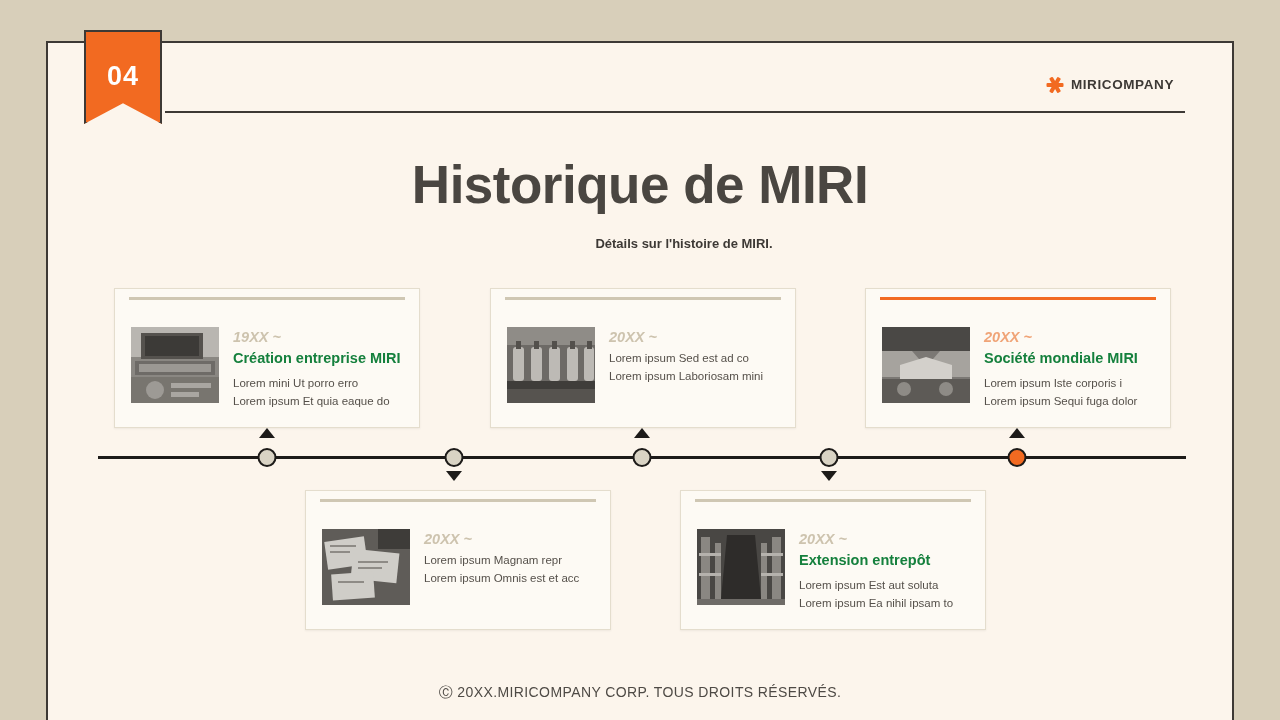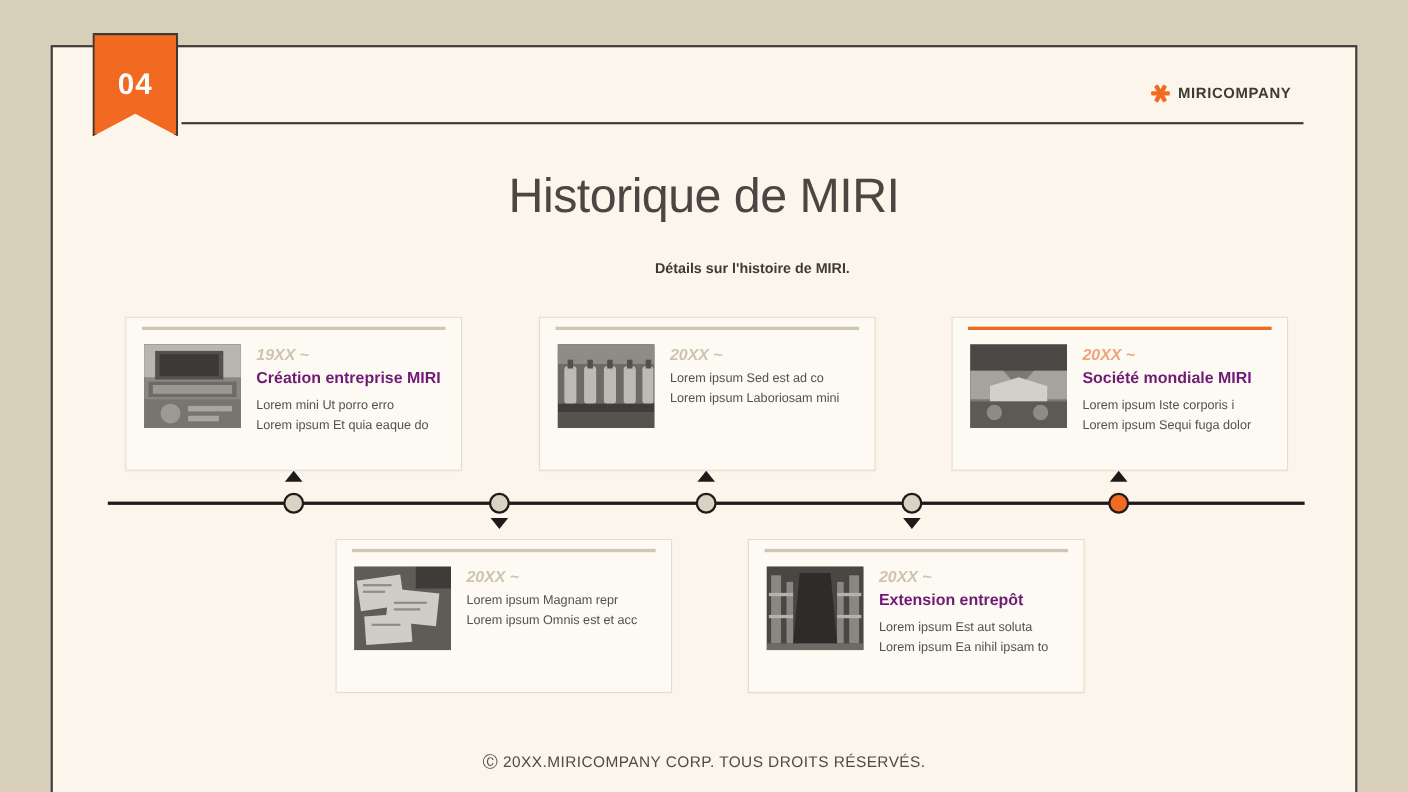--- a/index.html
+++ b/index.html
@@ -60,21 +60,21 @@
   .logo-mark i:nth-child(1) { transform: translate(-50%,-50%) rotate(0deg); }
   .logo-mark i:nth-child(2) { transform: translate(-50%,-50%) rotate(60deg); }
   .logo-mark i:nth-child(3) { transform: translate(-50%,-50%) rotate(120deg); }
   .logo-text {
     font-size: 13.5px; font-weight: bold; color: #3d3935; letter-spacing: 0.6px;
   }
   
   .title {
     position: absolute; left: 0; top: 111px; width: 100%;
     text-align: center;
-    font-size: 44px; font-weight: normal; color: #4a4641;
+    font-size: 53px; font-weight: bold; color: #4a4641;
     letter-spacing: -0.5px;
   }
   .subtitle {
     position: absolute; left: 0; top: 193px; width: 100%;
     text-align: center;
     font-size: 13px; font-weight: bold; color: #3d3935; margin-left: 44px;
   }
   
   .axis {
     position: absolute;
@@ -107,37 +107,37 @@
     background: #fdfaf4;
     border: 1px solid #e4ddcd;
     box-shadow: 0 1px 2px rgba(0,0,0,0.06);
     padding: 14px 16px 16px 16px;
   }
   .card-top {
     position: absolute; left: 14px; right: 14px; top: 8px;
     height: 3px; background: #cfc7b3;
   }
   .card-top.accent { background: #f26a21; }
-  .card-body { display: flex; gap: 14px; margin-top: 10px; }
+  .card-body { display: flex; gap: 14px; margin-top: 24px; }
   .thumb {
     width: 88px; height: 76px;
     flex: 0 0 88px;
     background: #6f6c67;
     overflow: hidden;
     position: relative;
   }
   .thumb svg { display: block; }
   .card-text { padding-top: 2px; }
   .year {
     font-size: 14.5px; font-style: italic; font-weight: bold;
     color: #cdc3ae; margin-bottom: 5px;
   }
   .year.accent { color: #f0a477; }
   .card-title {
-    font-size: 14.5px; font-weight: bold; color: #701a75; margin-bottom: 9px;
+    font-size: 14.5px; font-weight: bold; color: #15803d; margin-bottom: 9px;
   }
   .card-desc {
     font-size: 11.5px; color: #55504a; line-height: 1.55;
   }
   
   .footer {
     position: absolute; left: 0; top: 684px; width: 100%;
     text-align: center;
     font-size: 14px; font-weight: normal; color: #4e4a45;
     letter-spacing: 0.4px;

